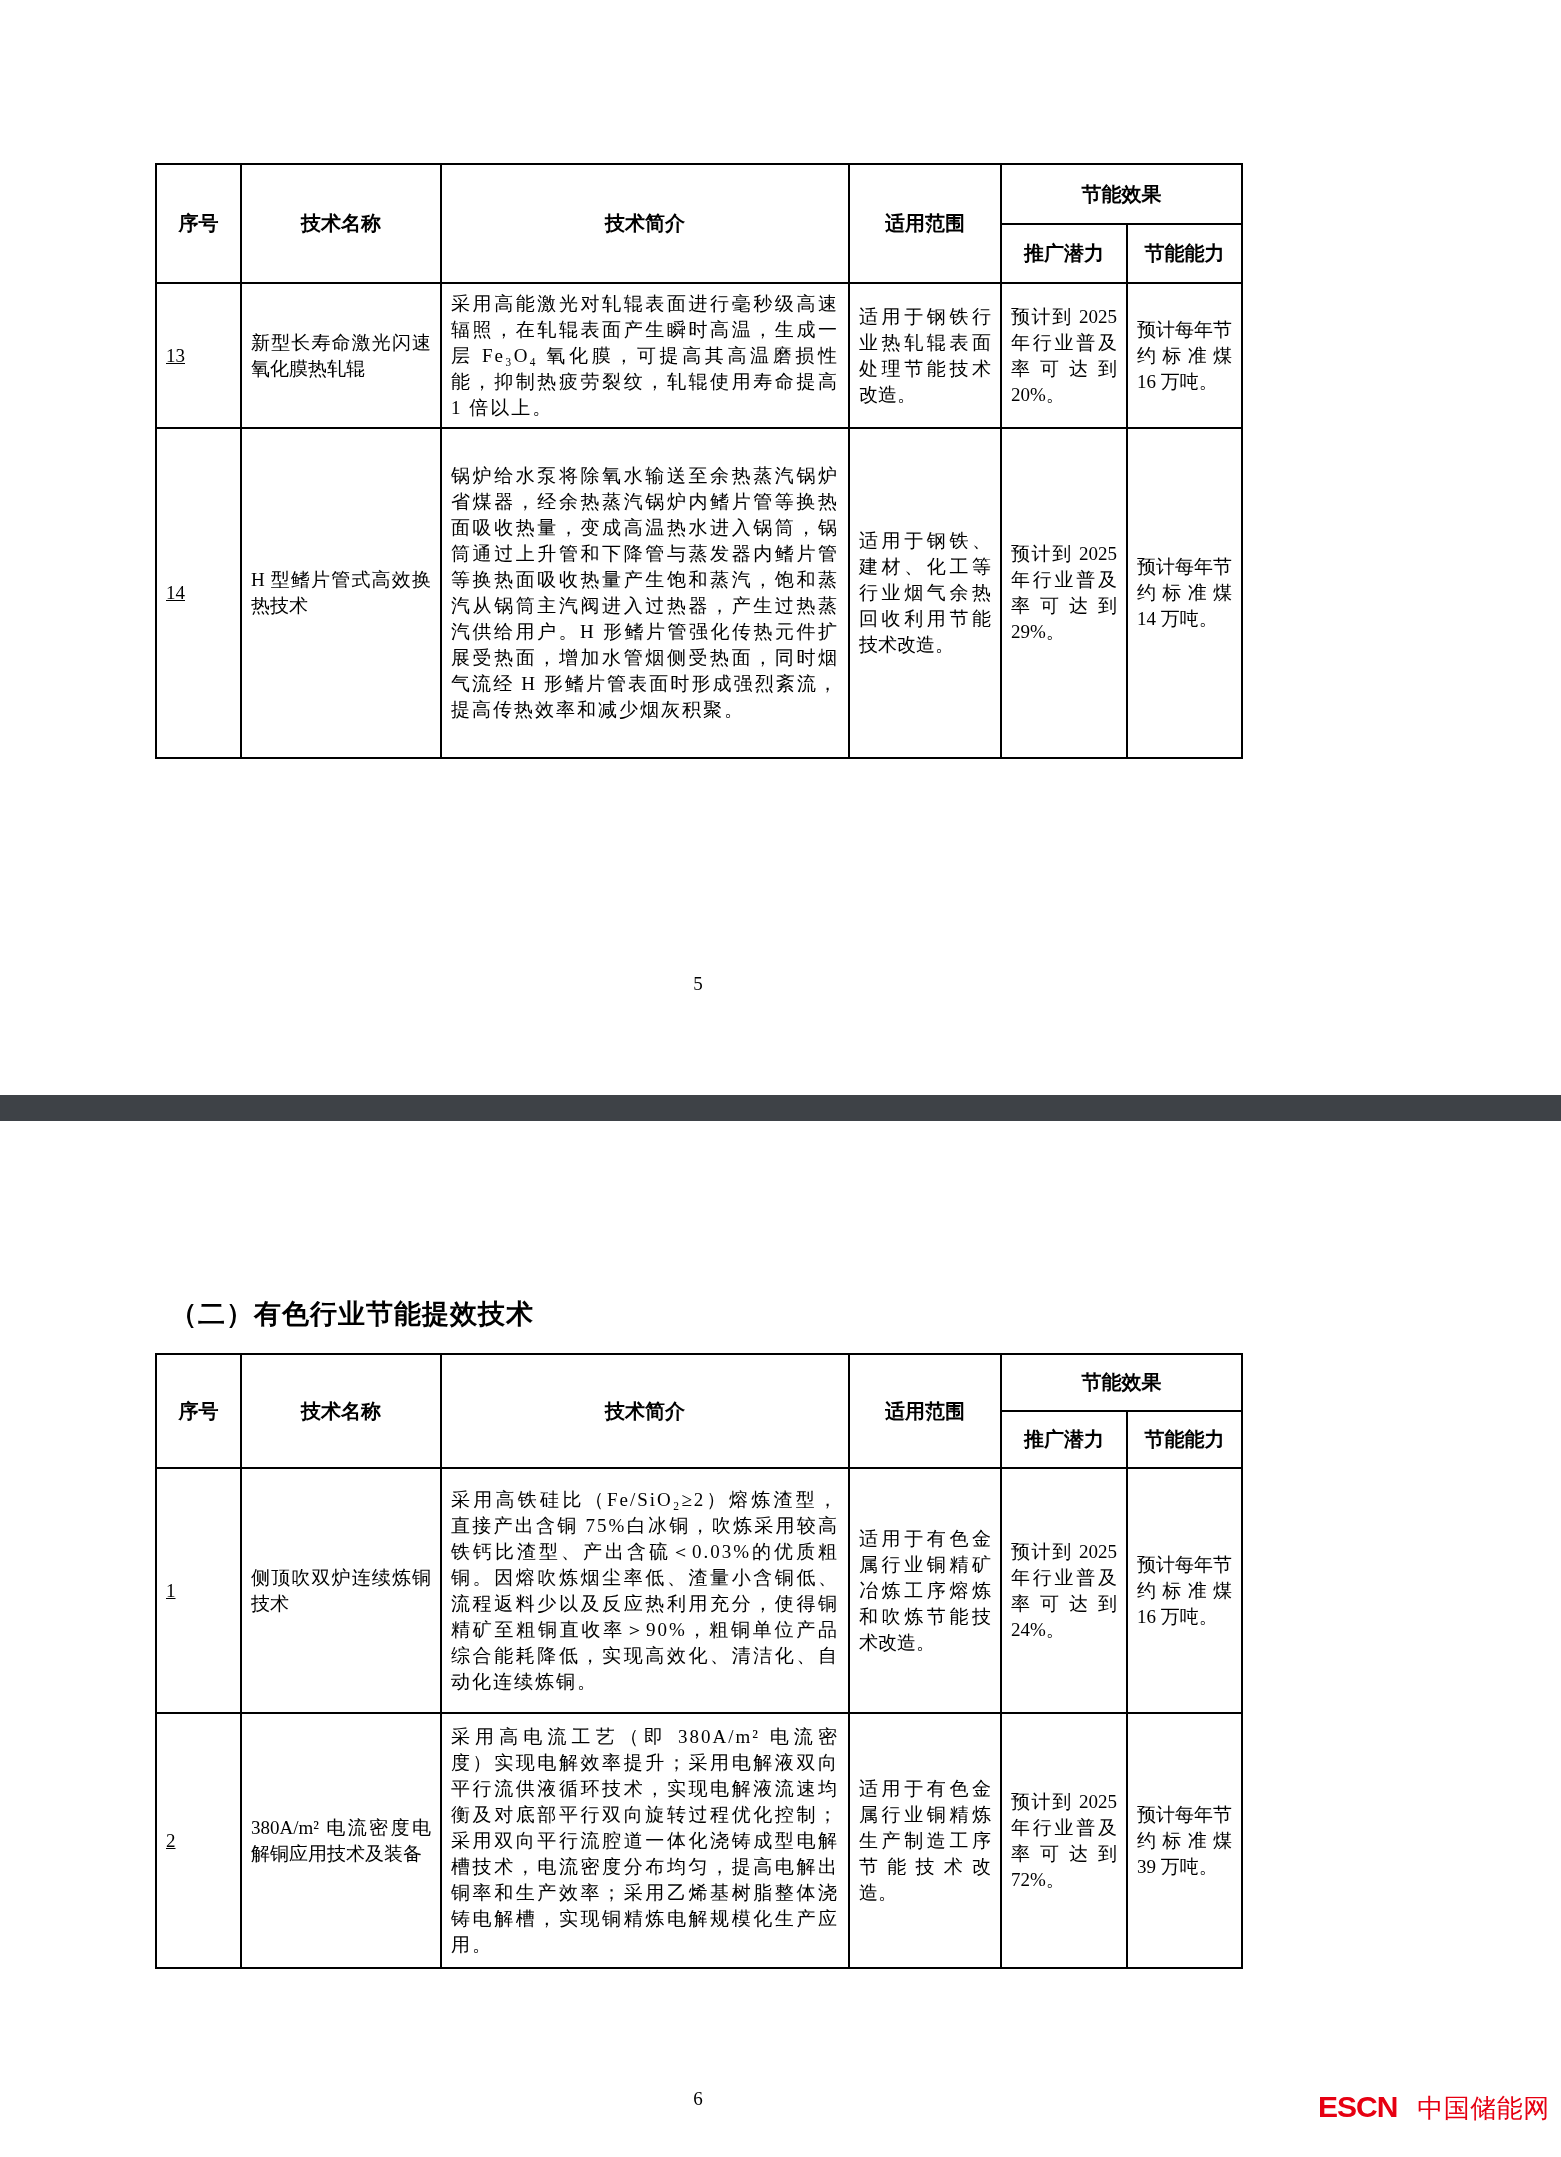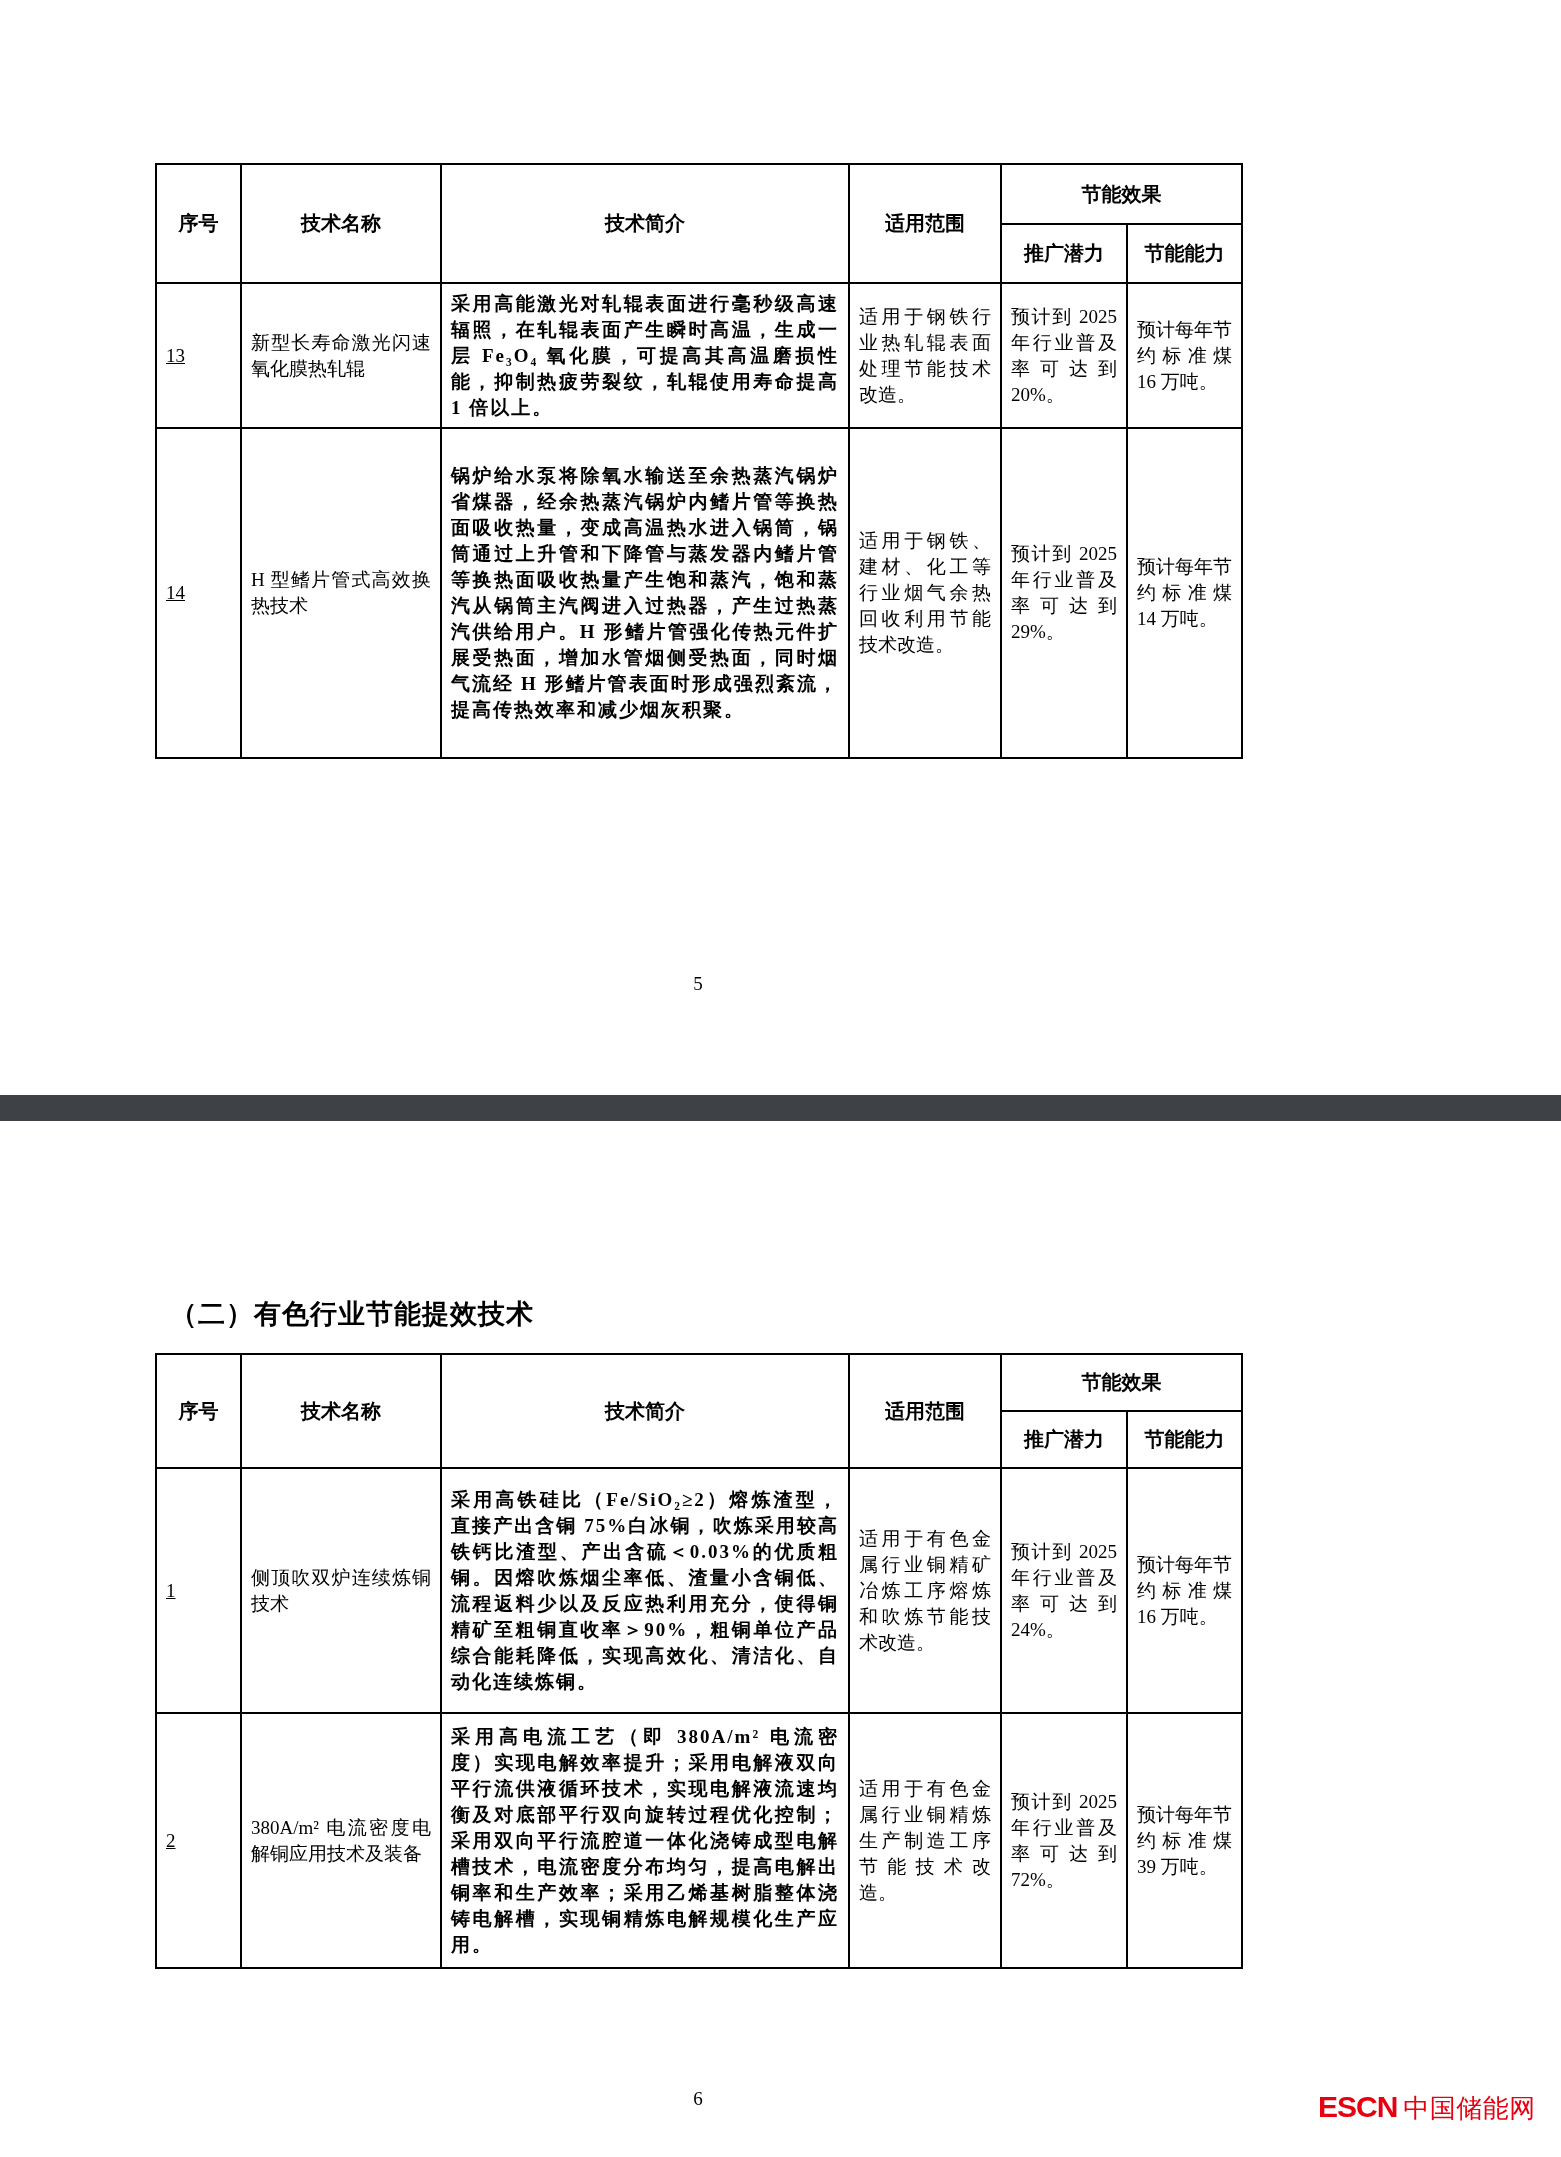--- a/index.html
+++ b/index.html
@@ -19,42 +19,42 @@
     overflow:hidden;
   }
   .doc-table th{
     font-weight:bold;font-size:20px;text-align:center;padding:14px 4px;
   }
   .doc-table td{
     font-size:19px;line-height:26px;padding:5px 9px;
   }
   .cell-sn{text-align:left;padding:4px 2px;text-decoration:underline;}
   .cell-name{text-align:justify;text-align-last:left;padding:4px 12px;}
-  .cell-intro{text-align:justify;text-align-last:left;letter-spacing:2px;padding:6px 10px;font-weight:bold;}
+  .cell-intro{text-align:justify;text-align-last:left;letter-spacing:2px;padding:6px 10px;}
   .cell-scope,.cell-potential,.cell-capability{
     text-align:justify;text-align-last:left;padding:6px 9px;
   }
   .pagenum{
     position:absolute;left:155px;width:1086px;text-align:center;
     font-size:19px;line-height:26px;
   }
   #pagenum-5{top:971px;}
   #pagenum-6{top:2086px;}
   .page-divider{
     position:absolute;left:0;top:1095px;width:1561px;height:26px;
     background:var(--divider-color,#3e4247);
   }
   .section-heading{
     position:absolute;left:170px;top:1299px;
     font-family:"Liberation Sans","DejaVu Sans",sans-serif;
     font-weight:bold;font-size:27px;line-height:30px;letter-spacing:1px;
   }
   .site-logo{
     position:absolute;left:1318px;top:2090px;
-    display:flex;align-items:baseline;gap:6px;white-space:nowrap;
+    display:flex;align-items:baseline;gap:20px;white-space:nowrap;
     color:var(--logo-color,#e60012);
   }
   .logo-en{
     font-family:"Liberation Sans","DejaVu Sans",sans-serif;
     font-weight:800;font-size:30px;letter-spacing:-1px;
   }
   .logo-cn{
     font-family:"Liberation Sans","DejaVu Sans",sans-serif;
     font-weight:normal;font-size:26px;letter-spacing:0.5px;
   }

